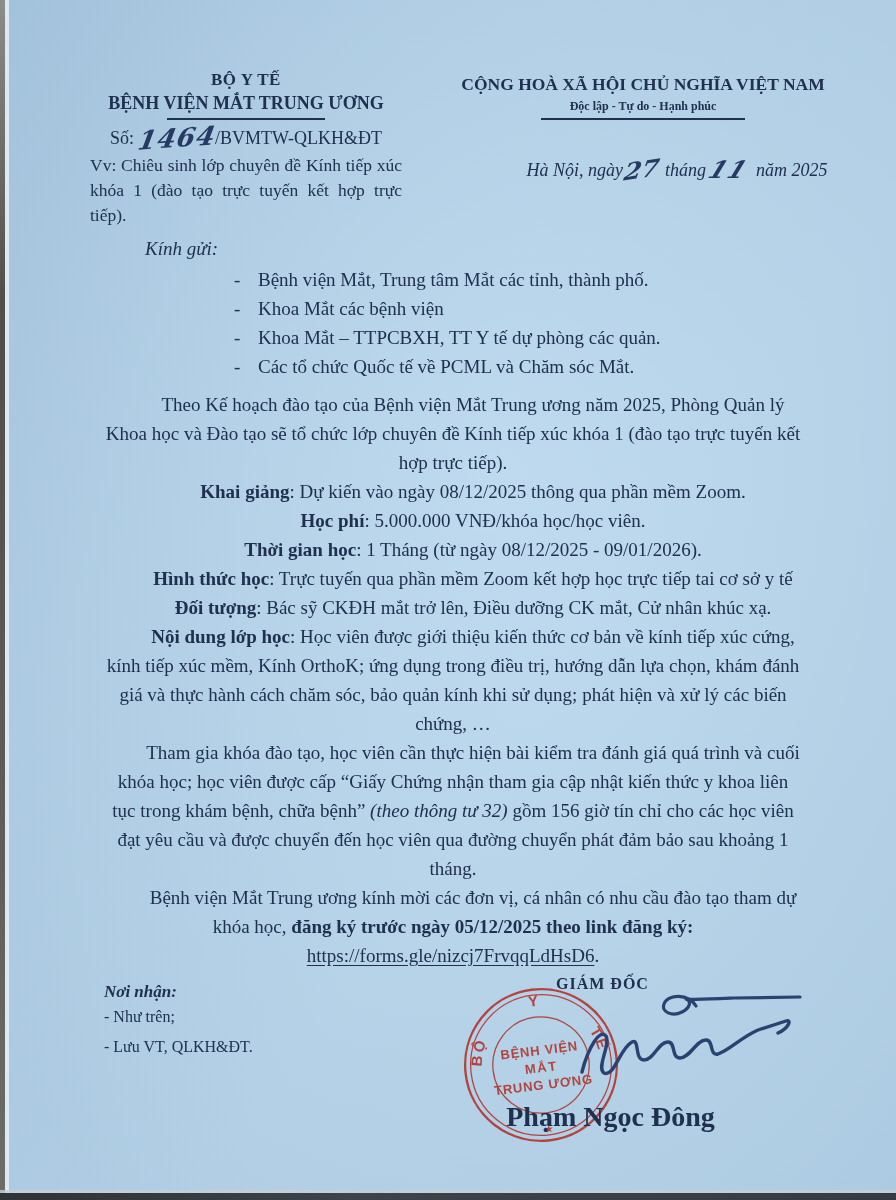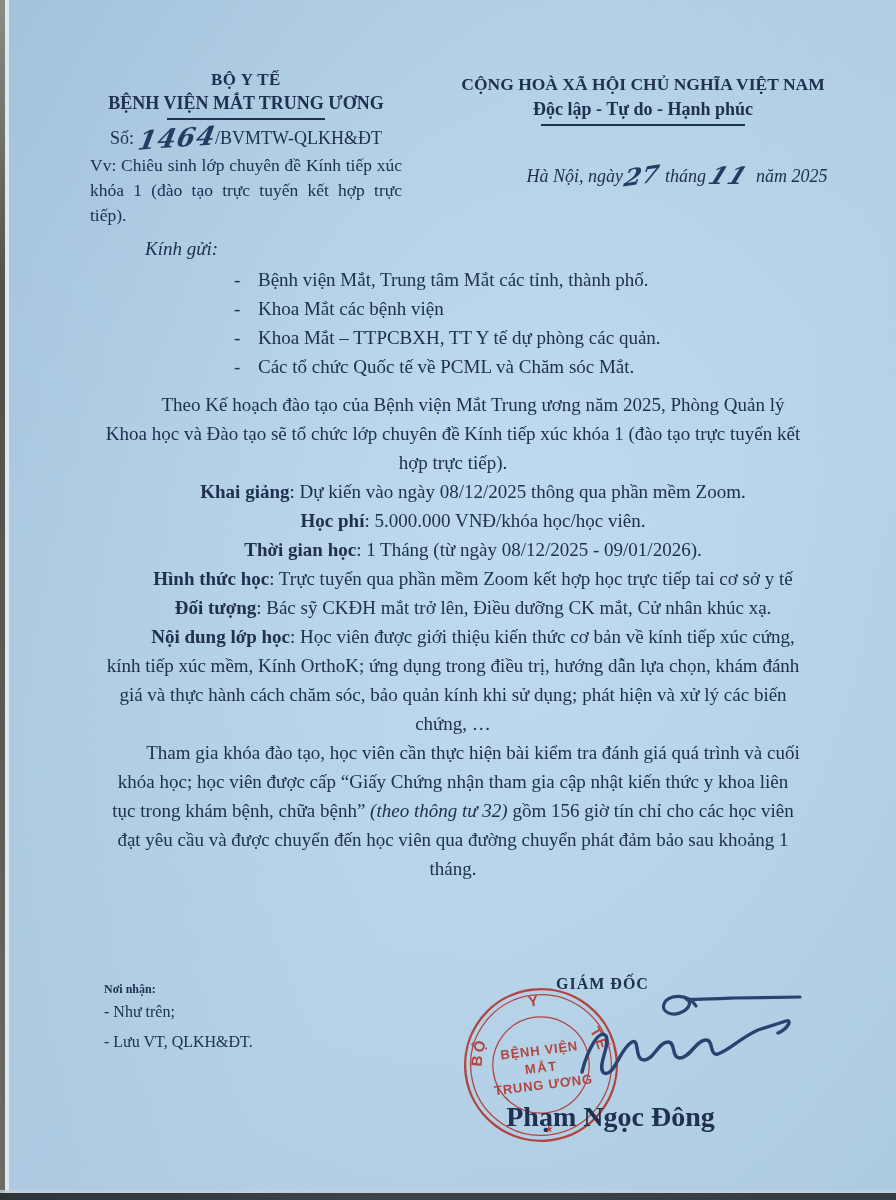--- a/index.html
+++ b/index.html
@@ -25,21 +25,21 @@
   .hdr-left{position:absolute; left:90px; top:70px; width:312px; text-align:center;}
   .ministry{font-size:17px; font-weight:bold; letter-spacing:.5px;}
   .org{font-size:18px; font-weight:bold; margin-top:3px; white-space:nowrap;}
   .rule-l{width:158px; height:2px; background:var(--ink); margin:4px auto 5px;}
   .doc-number{font-size:18px; white-space:nowrap;}
   .subject{font-size:17.5px; line-height:25px; text-align:justify; margin-top:2px;}
 
   
   .hdr-right{position:absolute; left:428px; top:74px; width:430px; text-align:center;}
   .nation{font-size:17.5px; font-weight:bold; white-space:nowrap;}
-  .motto{font-size:18px; font-weight:bold; margin-top:4px;}
+  .motto{font-size:12px; font-weight:bold; margin-top:4px;}
   .rule-r{width:204px; height:2px; background:var(--ink); margin:4px auto 0;}
   .dateline{margin-top:38px; margin-left:68px; font-style:italic; font-size:18px; white-space:nowrap;}
 
   .hand{font-family:"DejaVu Serif",serif; font-style:italic; font-weight:600;
     display:inline-block; color:#273a63; line-height:1;}
   .hand-number{font-size:26px; transform:skewX(-14deg) rotate(-4deg); letter-spacing:1px; vertical-align:-3px;}
   .hand-day{font-size:24px; transform:skewX(-18deg) rotate(-9deg); vertical-align:-2px; margin:0 2px;}
   .hand-month{font-size:24px; transform:skewX(-22deg); letter-spacing:2px; vertical-align:-2px; margin:0 4px;}
 
   
@@ -52,21 +52,21 @@
   
   .body{position:absolute; left:104px; top:390px; width:698px;}
   .body p{font-size:19px; line-height:29px; text-indent:40px;text-align:center;}
   .just{text-align:justify;}
   .lbl{font-weight:bold;}
   .it{font-style:italic;}
   .link{text-decoration:underline; text-underline-offset:3px;}
 
   
   .noi-nhan{position:absolute; left:104px; top:982px;}
-  .noi-nhan-label{font-size:12px; font-weight:bold; }
+  .noi-nhan-label{font-size:17px; font-weight:bold; font-style:italic;}
   .noi-nhan-item{font-size:16px; line-height:30px;}
   .noi-nhan-item:first-of-type{margin-top:5px;}
   .director-title{position:absolute; left:556px; top:975px; font-size:16px; font-weight:bold; letter-spacing:1px;}
   .director-name{position:absolute; left:468px; top:1101px; width:285px; text-align:center;
     font-size:28px; font-weight:bold;}
 
   .stamp-wrap{position:absolute; left:462px; top:986px; width:158px; height:158px;
     transform:rotate(-7deg); opacity:.92;}
   .stamp-wrap svg{width:100%; height:100%;}
   .stamp-text{font-family:"Liberation Sans","DejaVu Sans",sans-serif; font-weight:bold; fill:var(--stamp);}
@@ -120,20 +120,21 @@
 
   <div class="body">
     <p class="just">Theo Kế hoạch đào tạo của Bệnh viện Mắt Trung ương năm 2025, Phòng Quản lý Khoa học và Đào tạo sẽ tổ chức lớp chuyên đề Kính tiếp xúc khóa 1 (đào tạo trực tuyến kết hợp trực tiếp).</p>
     <p><span class="lbl">Khai giảng</span><span>: Dự kiến vào ngày 08/12/2025 thông qua phần mềm Zoom.</span></p>
     <p><span class="lbl">Học phí</span><span>: 5.000.000 VNĐ/khóa học/học viên.</span></p>
     <p><span class="lbl">Thời gian học</span><span>: 1 Tháng (từ ngày 08/12/2025 - 09/01/2026).</span></p>
     <p><span class="lbl">Hình thức học</span><span>: Trực tuyến qua phần mềm Zoom kết hợp học trực tiếp tai cơ sở y tế</span></p>
     <p><span class="lbl">Đối tượng</span><span>: Bác sỹ CKĐH mắt trở lên, Điều dưỡng CK mắt, Cử nhân khúc xạ.</span></p>
     <p class="just"><span class="lbl">Nội dung lớp học</span><span>: Học viên được giới thiệu kiến thức cơ bản về kính tiếp xúc cứng, kính tiếp xúc mềm, Kính OrthoK; ứng dụng trong điều trị, hướng dẫn lựa chọn, khám đánh giá và thực hành cách chăm sóc, bảo quản kính khi sử dụng; phát hiện và xử lý các biến chứng, …</span></p>
     <p class="just"><span>Tham gia khóa đào tạo, học viên cần thực hiện bài kiểm tra đánh giá quá trình và cuối khóa học; học viên được cấp “Giấy Chứng nhận tham gia cập nhật kiến thức y khoa liên tục trong khám bệnh, chữa bệnh” </span><span class="it">(theo thông tư 32)</span><span> gồm 156 giờ tín chỉ cho các học viên đạt yêu cầu và được chuyển đến học viên qua đường chuyển phát đảm bảo sau khoảng 1 tháng.</span></p>
+    <p class="just"><span>Bệnh viện Mắt Trung ương kính mời các đơn vị, cá nhân có nhu cầu đào tạo tham dự khóa học, </span><span class="lbl">đăng ký trước ngày 05/12/2025 theo link đăng ký: </span><span class="link">https://forms.gle/nizcj7FrvqqLdHsD6</span><span>.</span></p>
   </div>
 
   <div class="noi-nhan">
     <div class="noi-nhan-label">Nơi nhận:</div>
     <div class="noi-nhan-item">- Như trên;</div>
     <div class="noi-nhan-item">- Lưu VT, QLKH&amp;ĐT.</div>
   </div>
 
   <div class="director-title">GIÁM ĐỐC</div>
 

